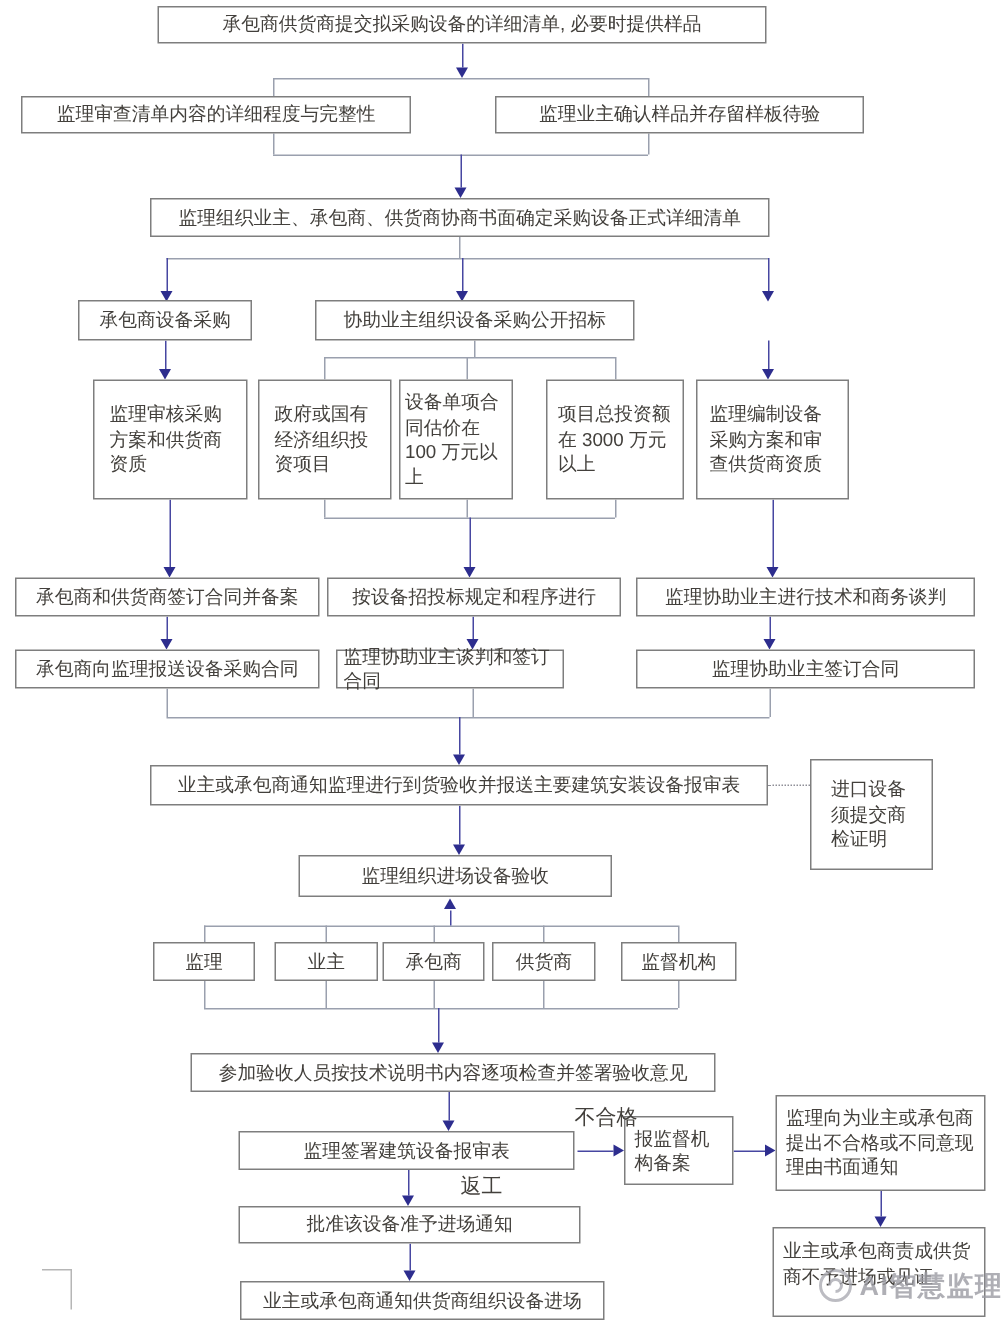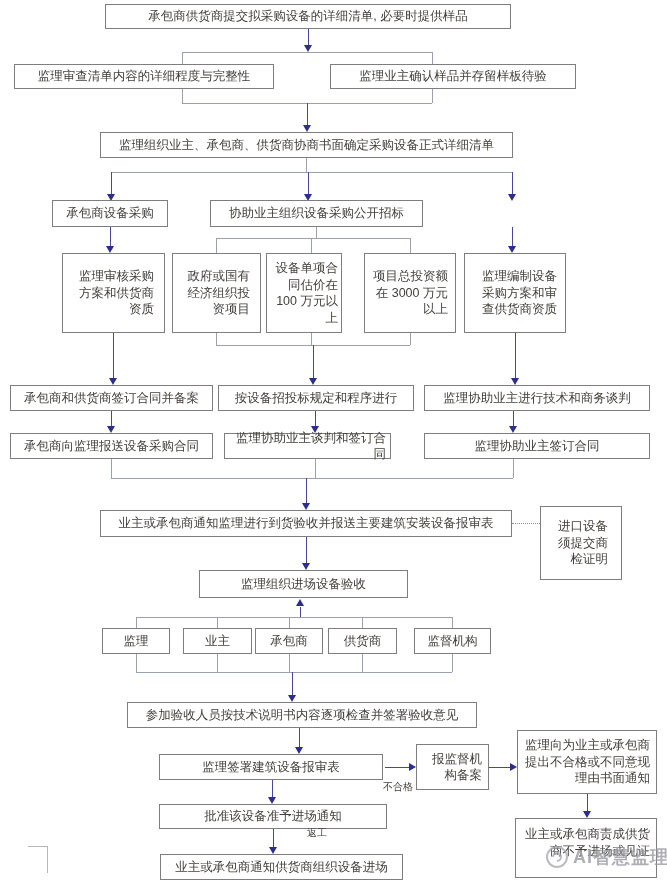--- a/index.html
+++ b/index.html
@@ -10,34 +10,34 @@
     --txt:#43403c;
   }
   html,body{margin:0;padding:0;background:#ffffff;}
   #canvas{
     position:relative;width:667px;height:892px;background:#ffffff;overflow:hidden;
     font-family:"Liberation Sans","DejaVu Sans",sans-serif;
   }
   .nd{
     position:absolute;box-sizing:border-box;background:#ffffff;
     border:1px solid var(--bordr);
-    display:flex;align-items:center;justify-content:center;text-align:right;
+    display:flex;align-items:center;justify-content:center;text-align:left;
     font-size:12.5px;line-height:1.32;color:var(--txt);padding:0 4px;
   }
   .p10{padding:0 10px;}
   .p14{padding:0 13px;}
   .ln-h{position:absolute;height:1px;background:var(--line);}
   .ln-v{position:absolute;width:1px;background:var(--line);}
   .ln-n{position:absolute;width:1px;background:var(--navyline);}
   .ln-nh{position:absolute;height:1px;background:var(--navyline);}
   .ln-dot{position:absolute;height:0;border-top:1px dotted #8f8f98;}
   .ah-d{position:absolute;width:0;height:0;border-left:4px solid transparent;border-right:4px solid transparent;border-top:7px solid var(--arrow);}
   .ah-r{position:absolute;width:0;height:0;border-top:4px solid transparent;border-bottom:4px solid transparent;border-left:7px solid var(--arrow);}
   .ah-u{position:absolute;width:0;height:0;border-left:4px solid transparent;border-right:4px solid transparent;border-bottom:7px solid var(--arrow);}
-  .edge-label{position:absolute;font-size:10px;color:var(--txt);white-space:nowrap;margin-top:44px;}
+  .edge-label{position:absolute;font-size:14px;color:var(--txt);white-space:nowrap;}
   .cm{position:absolute;background:#b6b6b6;}
   #watermark{position:absolute;left:545px;top:845px;display:flex;align-items:center;gap:4px;z-index:5;}
   #watermark-text{
     font-size:18px;font-weight:700;letter-spacing:1px;color:#9b9ba3;opacity:.8;white-space:nowrap;
   }
 </style>
 </head>
 <body>
 
 <div id="canvas">
@@ -138,21 +138,21 @@
   <div class="nd p10" style="left:172px;top:253px;width:89px;height:80px">政府或国有经济组织投资项目</div>
   <div class="nd" style="left:266px;top:253px;width:76px;height:80px;padding:0 3px">设备单项合同估价在 100 万元以上</div>
   <div class="nd" style="left:364px;top:253px;width:92px;height:80px;padding:0 7px">项目总投资额在 3000 万元以上</div>
   <div class="nd" style="left:464px;top:253px;width:102px;height:80px;padding:0 8px">监理编制设备采购方案和审查供货商资质</div>
 
   <div class="nd" style="left:10px;top:385px;width:203px;height:26px">承包商和供货商签订合同并备案</div>
   <div class="nd" style="left:218px;top:385px;width:196px;height:26px">按设备招投标规定和程序进行</div>
   <div class="nd" style="left:424px;top:385px;width:226px;height:26px">监理协助业主进行技术和商务谈判</div>
 
   <div class="nd" style="left:10px;top:433px;width:203px;height:26px">承包商向监理报送设备采购合同</div>
-  <div class="nd" style="left:224px;top:433px;width:167px;height:26px">监理协助业主谈判和签订合同</div>
+  <div class="nd" style="left:224px;top:433px;width:152px;height:26px">监理协助业主谈判和签订合同</div>
   <div class="nd" style="left:424px;top:433px;width:226px;height:26px">监理协助业主签订合同</div>
 
   <div class="nd" style="left:100px;top:510px;width:412px;height:27px">业主或承包商通知监理进行到货验收并报送主要建筑安装设备报审表</div>
   <div class="nd p14" style="left:540px;top:506px;width:82px;height:74px">进口设备须提交商检证明</div>
   <div class="nd" style="left:199px;top:570px;width:209px;height:28px">监理组织进场设备验收</div>
 
   <div class="nd" style="left:102px;top:628px;width:68px;height:26px">监理</div>
   <div class="nd" style="left:183px;top:628px;width:69px;height:26px">业主</div>
   <div class="nd" style="left:255px;top:628px;width:68px;height:26px">承包商</div>
   <div class="nd" style="left:328px;top:628px;width:69px;height:26px">供货商</div>

